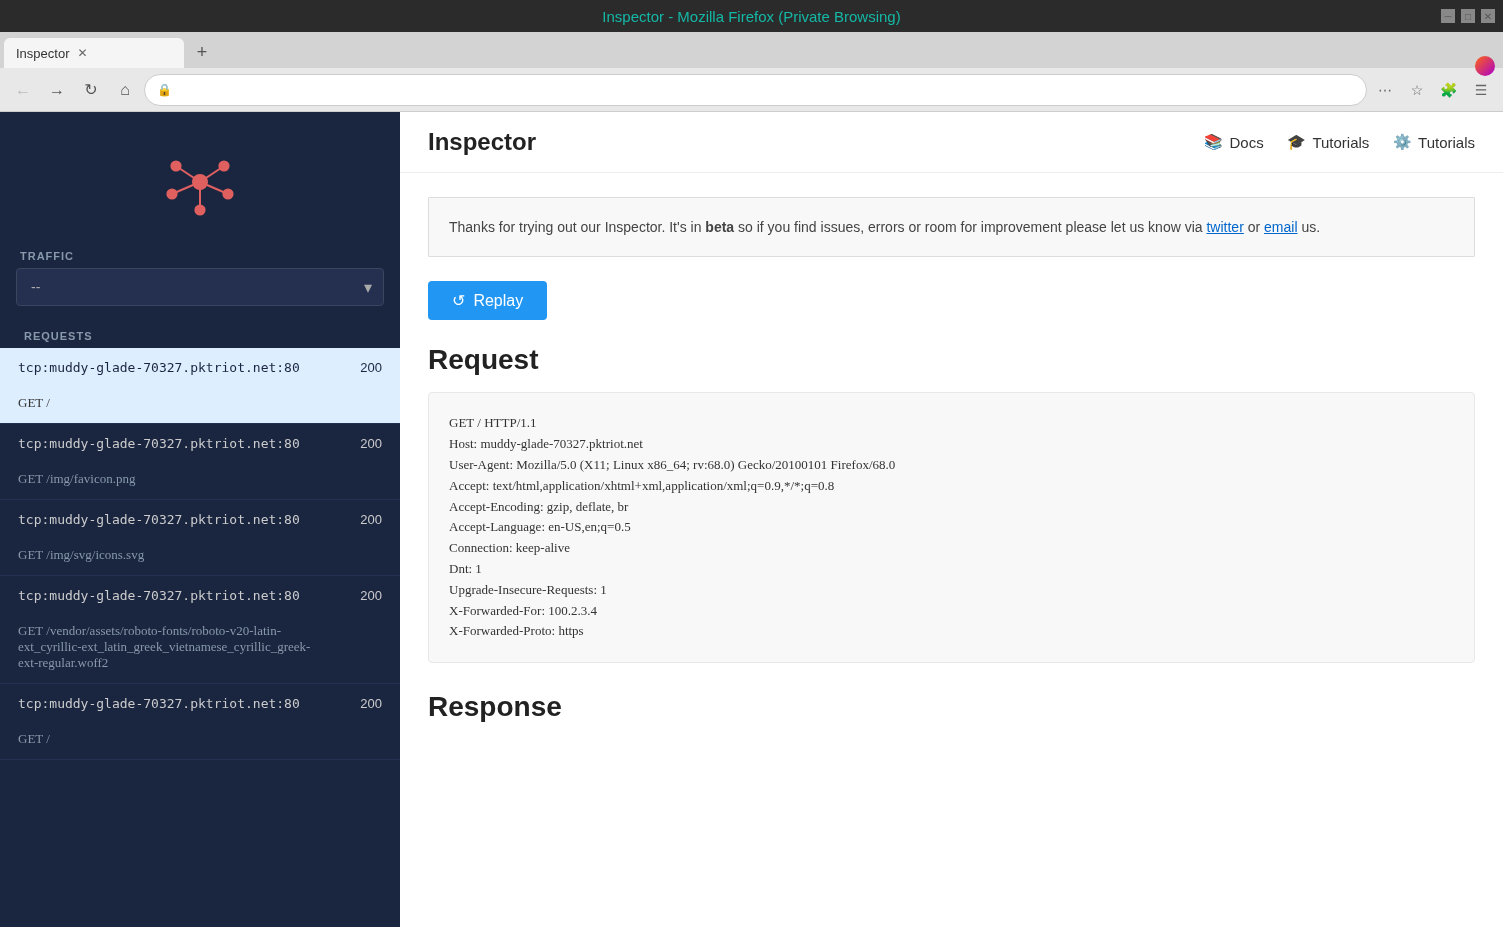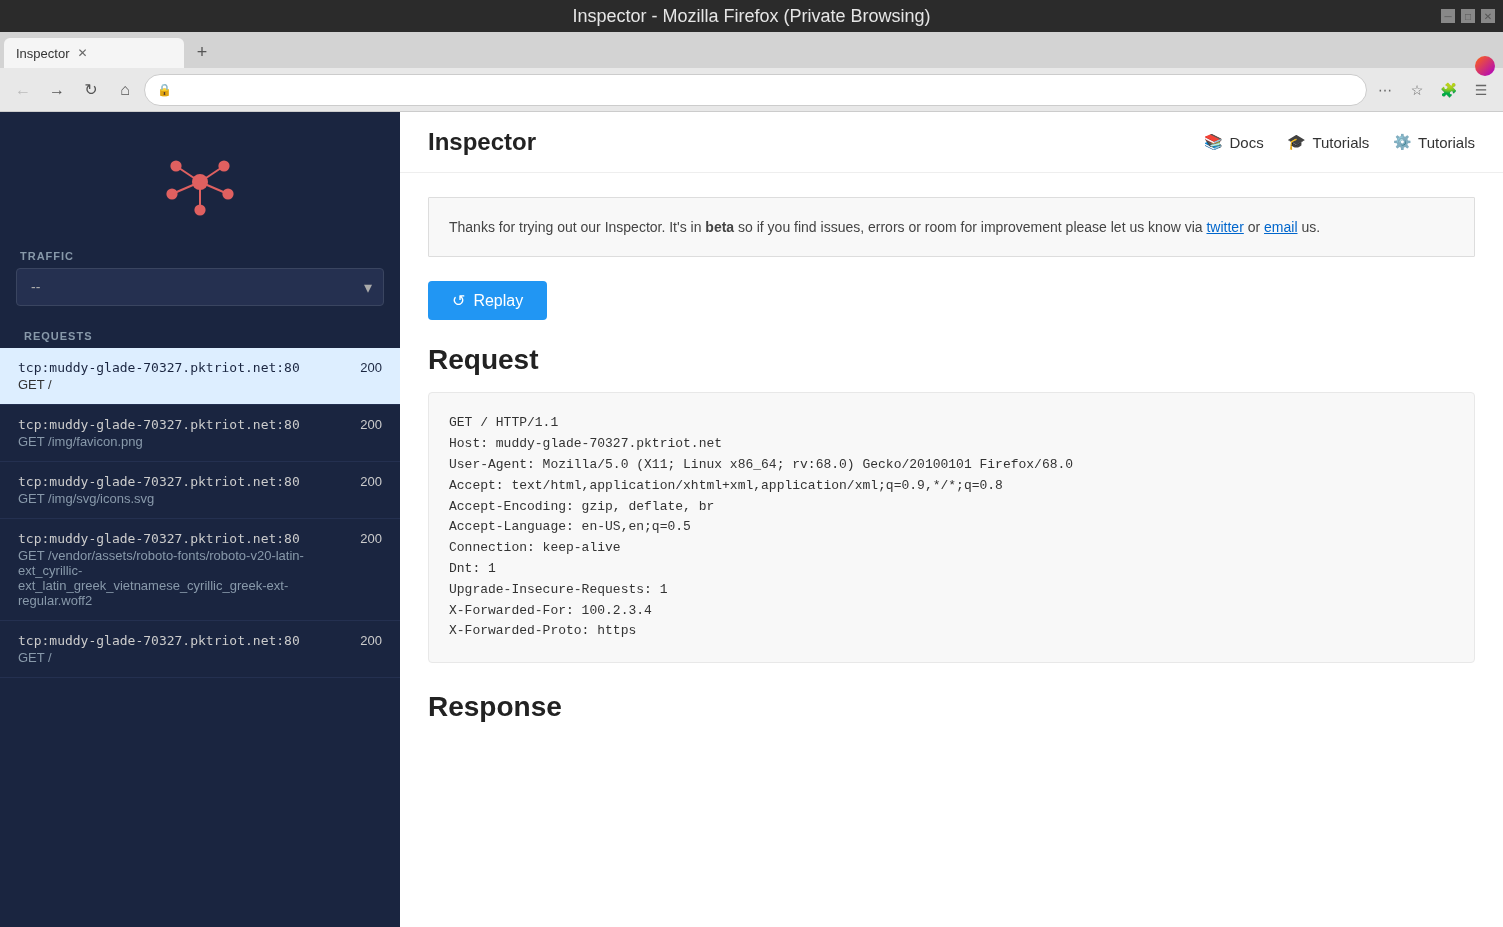--- a/index.html
+++ b/index.html
@@ -15,22 +15,22 @@
     }
     .title-bar {
       background: #2b2b2b;
       height: 32px;
       display: flex;
       align-items: center;
       justify-content: center;
       position: relative;
     }
     .title-bar-text {
-      color: #e5e5e5;
-      font-size: 18px;
+      color: #14b8a6;
+      font-size: 15px;
     }
     .window-controls {
       position: absolute;
       right: 8px;
       display: flex;
       gap: 6px;
       align-items: center;
     }
     .window-btn {
       width: 14px;
@@ -239,22 +239,22 @@
     .request-left { flex: 1; min-width: 0; }
     .request-host {
       color: #ccc;
       font-size: 13px;
       font-family: monospace;
       word-break: break-all;
     }
     .request-path {
       color: #8899aa;
       font-size: 13px;
-      font-family: Liberation Sans, sans-serif;
-      margin-top: 2px;
+      font-family: Liberation Serif, serif;
+      margin-top: 20px;
     }
     .request-status {
       color: #ccc;
       font-size: 13px;
       margin-left: 8px;
       flex-shrink: 0;
     }
 
     
     .main-panel {
@@ -331,21 +331,21 @@
       font-size: 28px;
       font-weight: bold;
       color: #222;
       margin-bottom: 16px;
     }
     .code-block {
       background: #f8f8f8;
       border: 1px solid #e8e8e8;
       border-radius: 4px;
       padding: 20px;
-      font-family: Liberation Mono, monospace;
+      font-family: Liberation Serif, serif;
       font-size: 13px;
       color: #333;
       line-height: 1.6;
       margin-bottom: 28px;
       white-space: pre;
     }
   </style>
 </head>
 <body>
 

